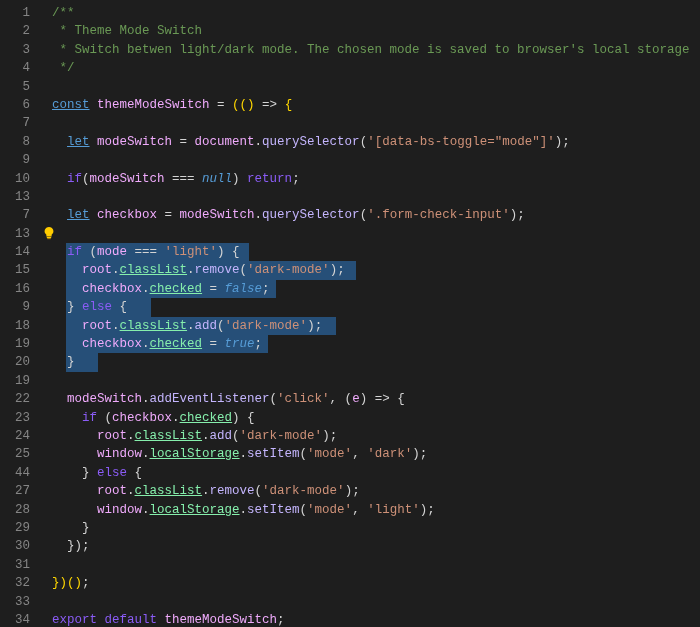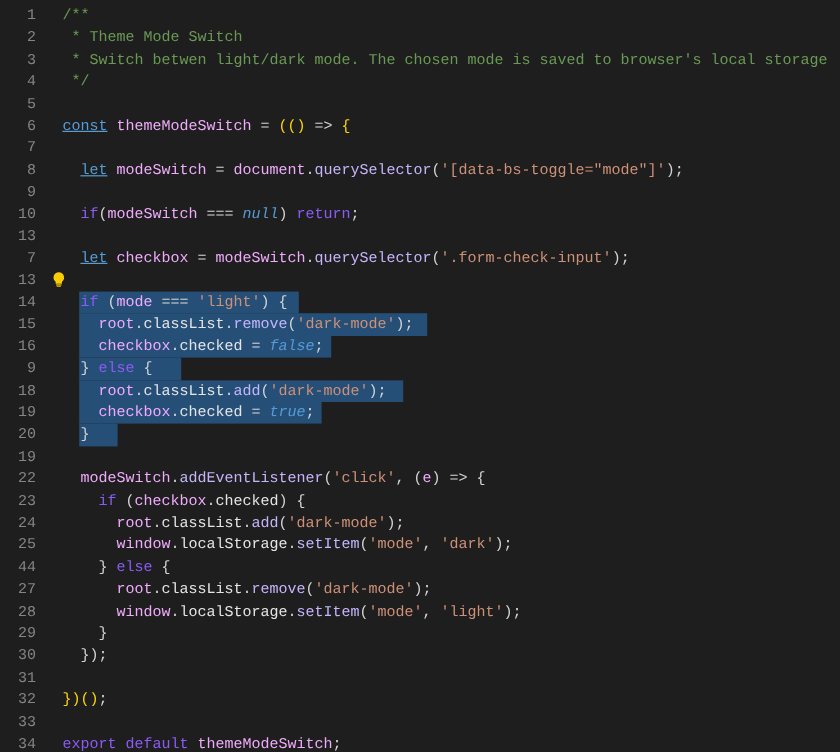--- a/index.html
+++ b/index.html
@@ -51,21 +51,21 @@
   }
   .txt { position: relative; z-index: 1; }
   .c-comment { color: #6a9955; }
   .c-kw      { color: #8b5cf6; }
   .c-kw2     { color: #569cd6; text-decoration: underline; }
   .c-ident   { color: #f0abfc; text-align: center; }
   .c-func    { color: #c4b5fd; }
   .c-str     { color: #ce9178; }
   .c-punc    { color: #d4d4d4; }
   .c-const   { color: #569cd6; font-style: italic; }
-  .c-prop    { color: #e5e5e5; }
+  .c-prop    { color: #86efac; text-decoration: underline; }
   .c-paren   { color: #ffd700; }
 
   .bulb {
     position: absolute;
     left: -10px;
     top: 1px;
     width: 14px;
     height: 14px;
     z-index: 5;
   }

